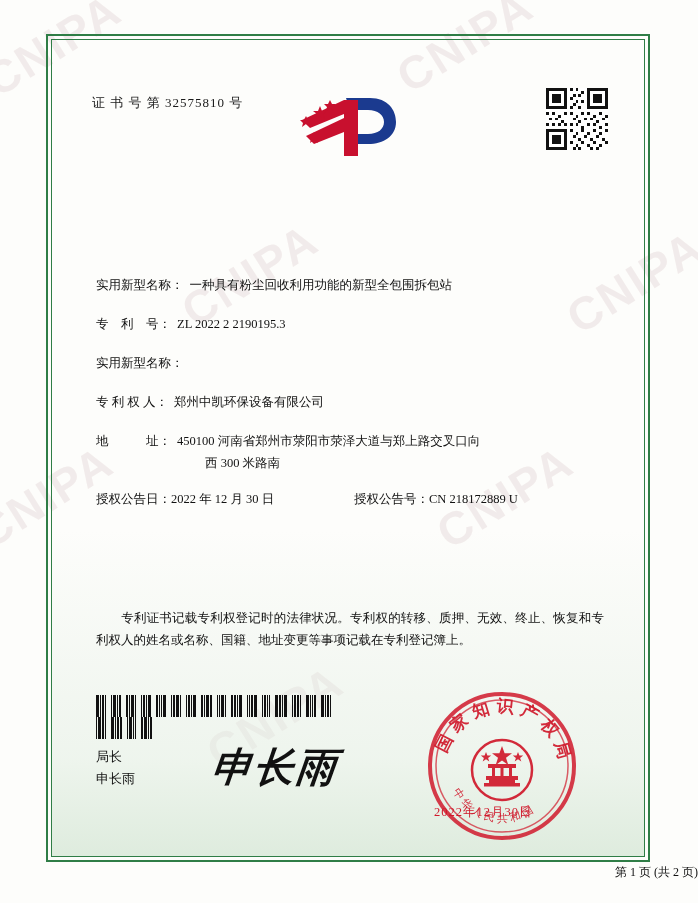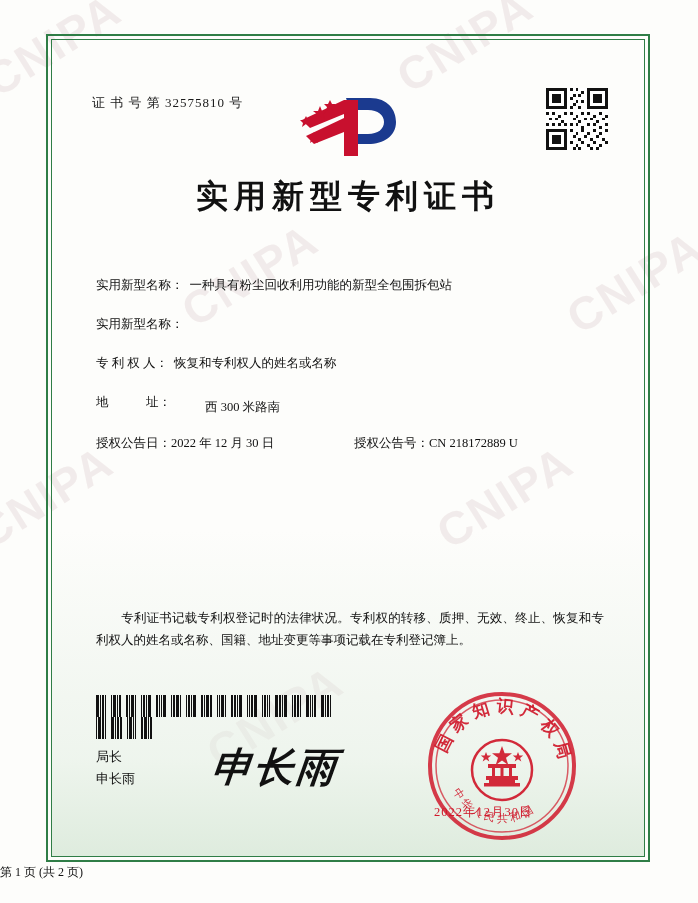--- a/index.html
+++ b/index.html
@@ -204,22 +204,22 @@
     position: absolute;
     left: 382px; top: 764px;
     font-size: 12.5px;
     color: #d0192b;
     letter-spacing: 1px;
     font-family: "Liberation Serif", serif;
   }
 
   .footer {
     position: absolute;
-    left: 0; right: 0; bottom: 22px;
-    text-align: left;
+    left: 11px; right: 0; bottom: 22px;
+    text-align: right;
     font-size: 12px;
     color: #111;
   }
 </style>
 </head>
 <body>
 
 <div class="page">
 
   <div class="watermark wm1">CNIPA</div>
@@ -329,43 +329,47 @@
           <rect x="16" y="18" width="1" height="1"></rect>
         <rect x="18" y="19" width="1" height="1"></rect>
           <rect x="20" y="18" width="1" height="1"></rect>
         <rect x="9" y="20" width="1" height="1"></rect>
           <rect x="11" y="20" width="1" height="1"></rect>
           <rect x="15" y="20" width="1" height="1"></rect>
         <rect x="17" y="20" width="1" height="1"></rect>
       </g>
     </svg>
 
-    <div class="title">实用新型专利证书</div>
 
     <div class="fields">
 
       <div class="field-row">
         <span class="field-label">实用新型名称：</span>
         <span class="field-value">一种具有粉尘回收利用功能的新型全包围拆包站</span>
       </div>
 
 
+      <div class="field-row">
+        <span class="field-label">专　利　号：</span>
+        <span class="field-value">ZL 2022 2 2190195.3</span>
+      </div>
 
       <div class="field-row">
         <span class="field-label">实用新型名称：</span>
       </div>
 
       <div class="field-row">
         <span class="field-label">专 利 权 人：</span>
-        <span class="field-value">恢复和专利权人的姓名或名称</span>
+        <span class="field-value">郑州中凯环保设备有限公司</span>
       </div>
 
       <div class="field-row">
         <span class="field-label">地　　　址：</span>
         <span class="field-value">
+          <span>450100  河南省郑州市荥阳市荥泽大道与郑上路交叉口向</span>
           <span class="line2">西 300 米路南</span>
         </span>
       </div>
 
       <div class="row-two-col">
         <div class="col-a">
           <span>授权公告日：</span><span>2022 年 12 月 30 日</span>
         </div>
         <div class="col-b">
           <span>授权公告号：</span><span>CN 218172889 U</span>

